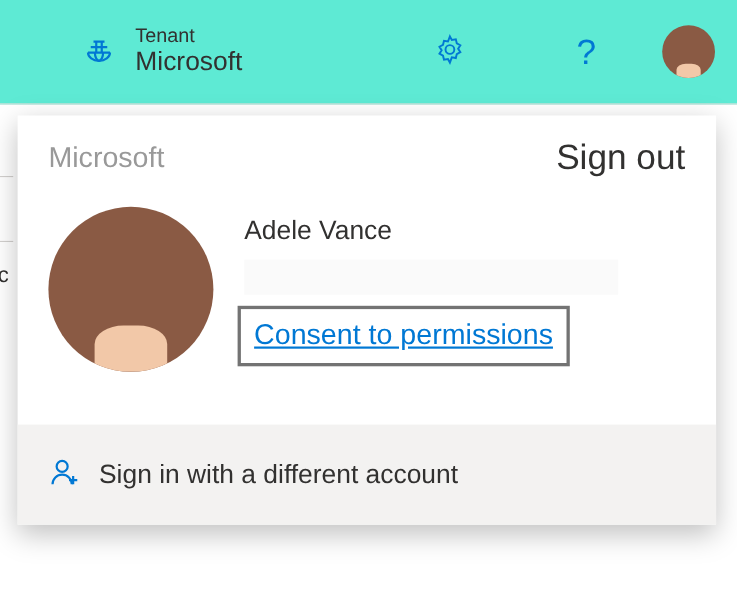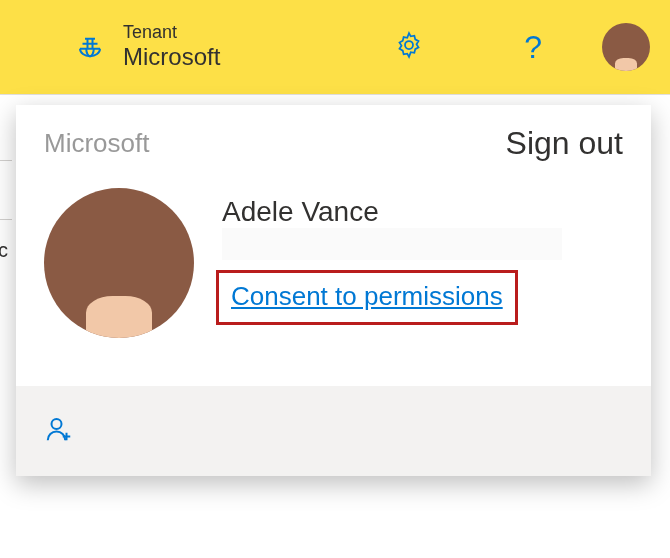--- a/index.html
+++ b/index.html
@@ -5,21 +5,21 @@
     * { box-sizing: border-box; margin: 0; padding: 0; }
     body {
       font-family: "Segoe UI", -apple-system, sans-serif;
       background: #ffffff;
       width: 670px;
       height: 558px;
       overflow: hidden;
       position: relative;
     }
     .topbar {
-      background: #fde047;
+      background: #5eead4;
       height: 95px;
       border-bottom: 1px solid #e1dfdd;
       display: flex;
       align-items: center;
       padding: 0 20px 0 75px;
     }
     .tenant-block {
       display: flex;
       align-items: center;
       gap: 18px;
@@ -74,28 +74,28 @@
       gap: 28px;
       padding: 10px 28px 48px 28px;
       align-items: flex-start;
     }
     .avatar-large {
       width: 150px; height: 150px; border-radius: 50%;
       overflow: hidden; background: #8a5a44;
       position: relative; flex: 0 0 auto;
     }
     .user-info { flex: 1; padding-top: 8px; }
-    .user-name { font-size: 28px; font-weight: 400; color: #323130; }
+    .user-name { font-size: 24px; font-weight: 400; color: #323130; margin-bottom: 12px; }
     .user-email {
       width: 340px; height: 32px;
       background: #fafafa;
       margin-bottom: 10px;
     }
     .consent-wrap {
-      border: 3px solid #b91c1c;
+      border: 3px solid #737373;
       display: inline-block;
       padding: 8px 12px 10px 12px;
       margin-left: -6px;
     }
     .consent-link {
       font-size: 26px;
       color: #0078d4;
       text-decoration: underline;
       cursor: pointer;
     }
@@ -191,14 +191,15 @@
     </div>
   </div>
   <div class="panel-footer">
     <span class="add-account-icon">
       <svg width="30" height="30" viewBox="0 0 24 24" fill="none" stroke="currentColor" stroke-width="1.6">
         <circle cx="10" cy="8" r="4"></circle>
         <path d="M3 21 a7 7 0 0 1 14 0"></path>
         <path d="M18 15 v6 M15 18 h6"></path>
       </svg>
     </span>
+    <span class="add-account-text">Sign in with a different account</span>
   </div>
 </div>
 
 </body></html>

